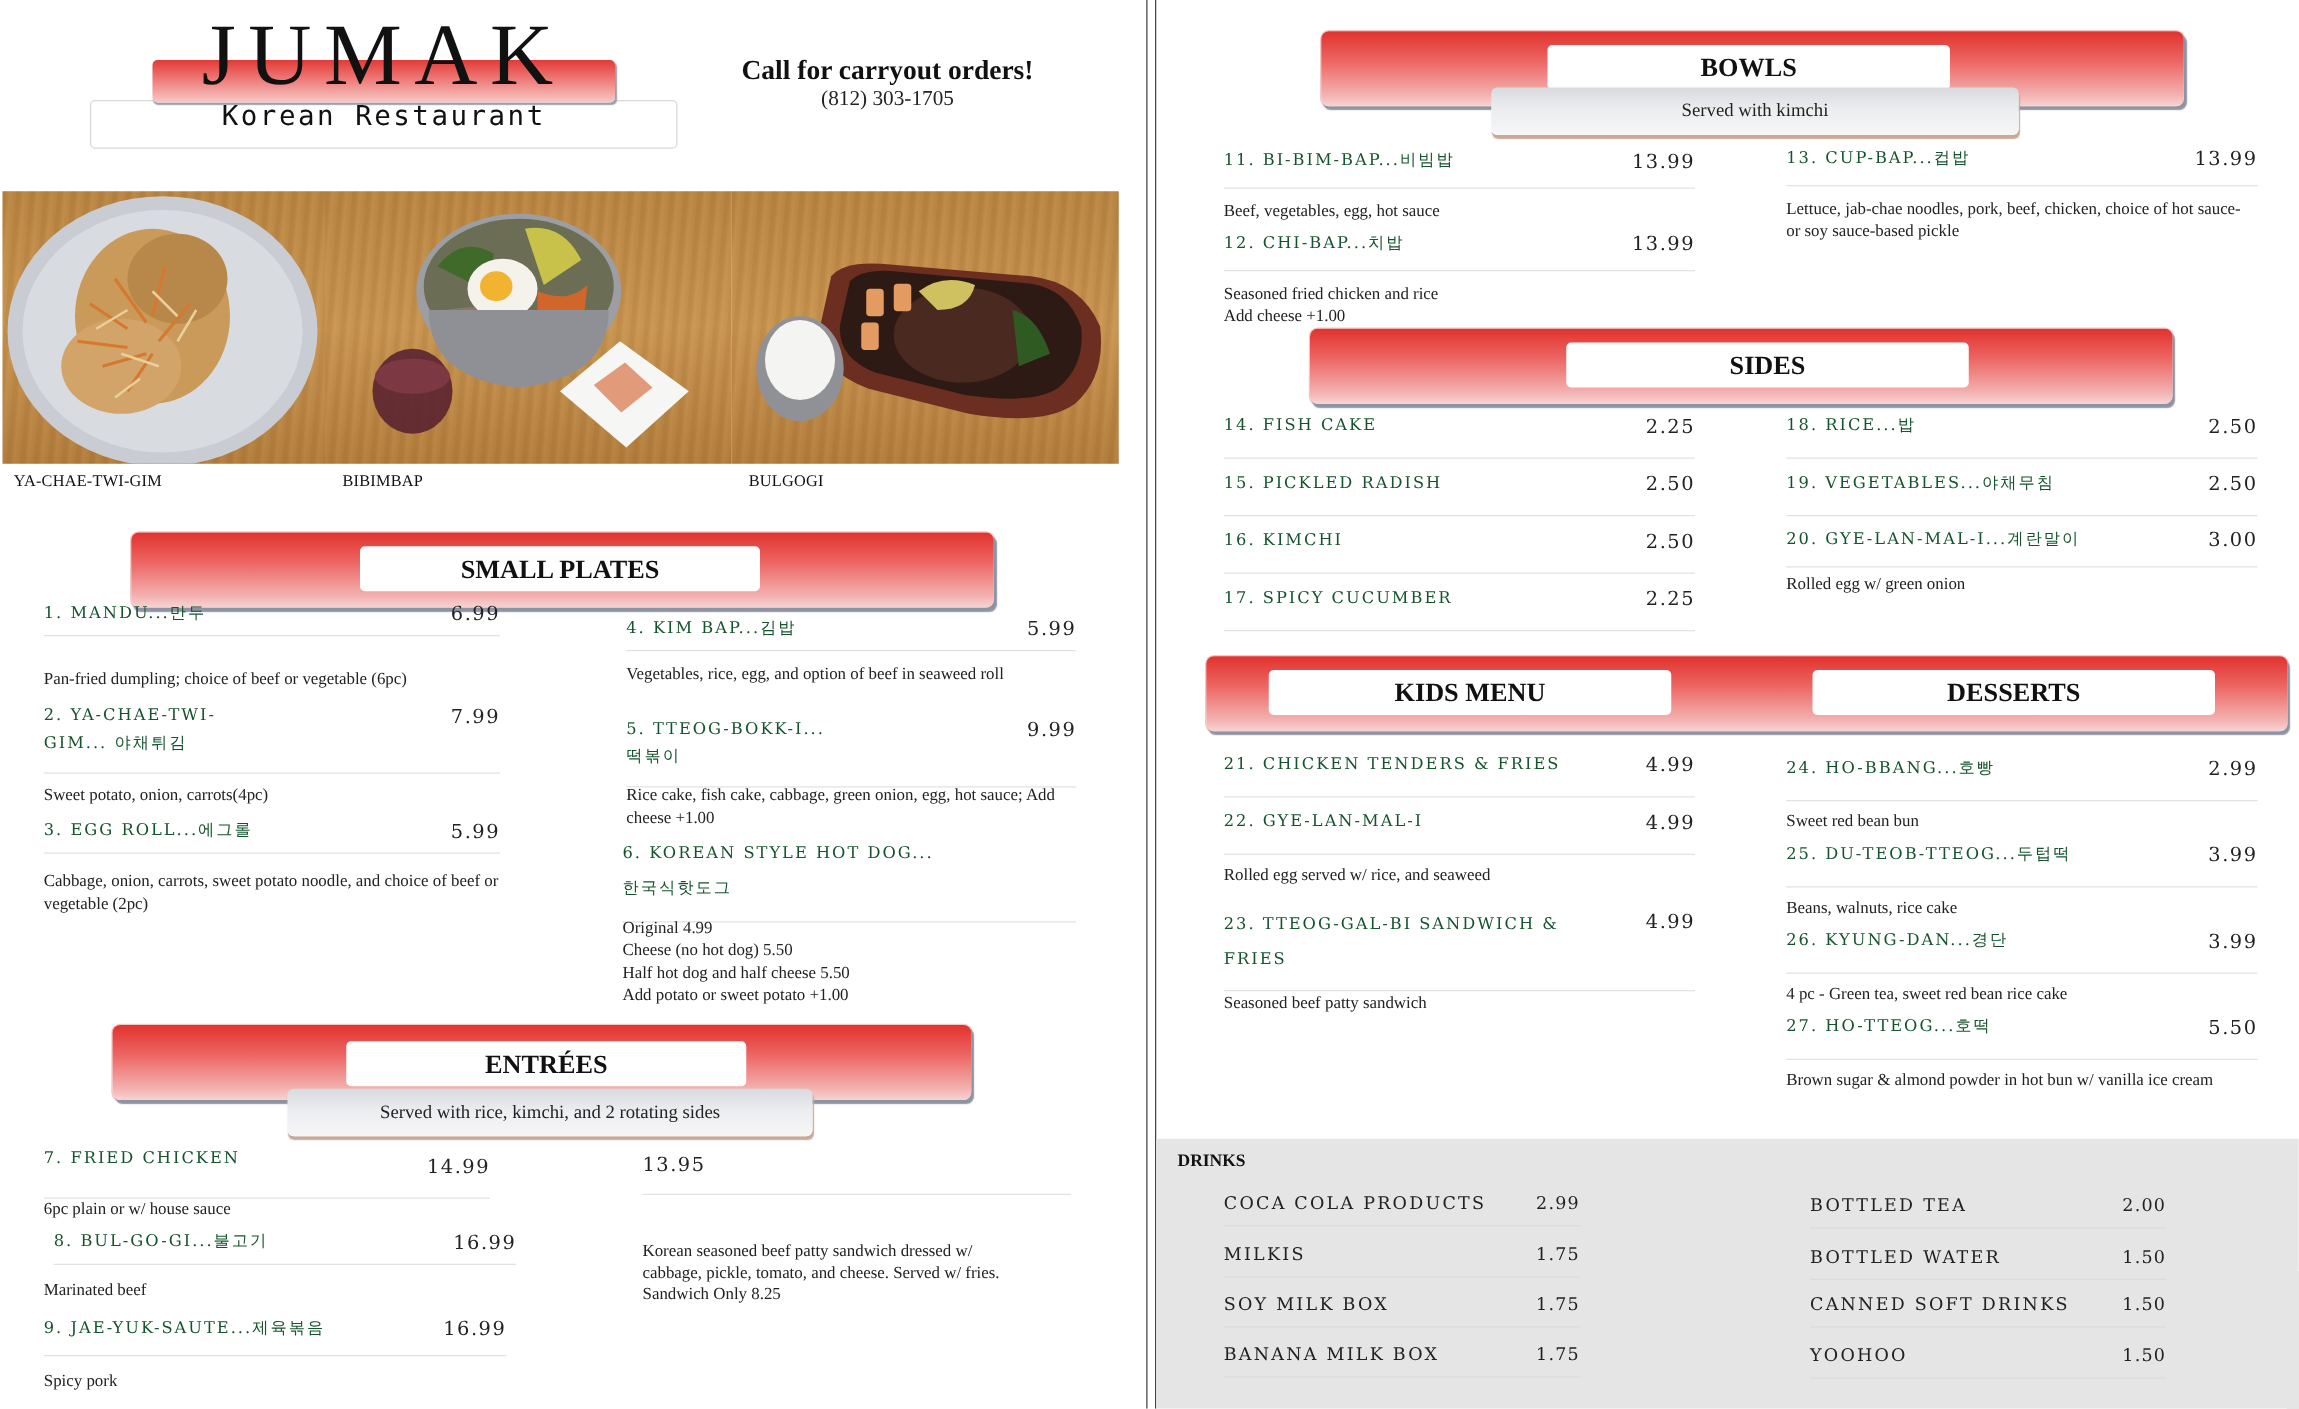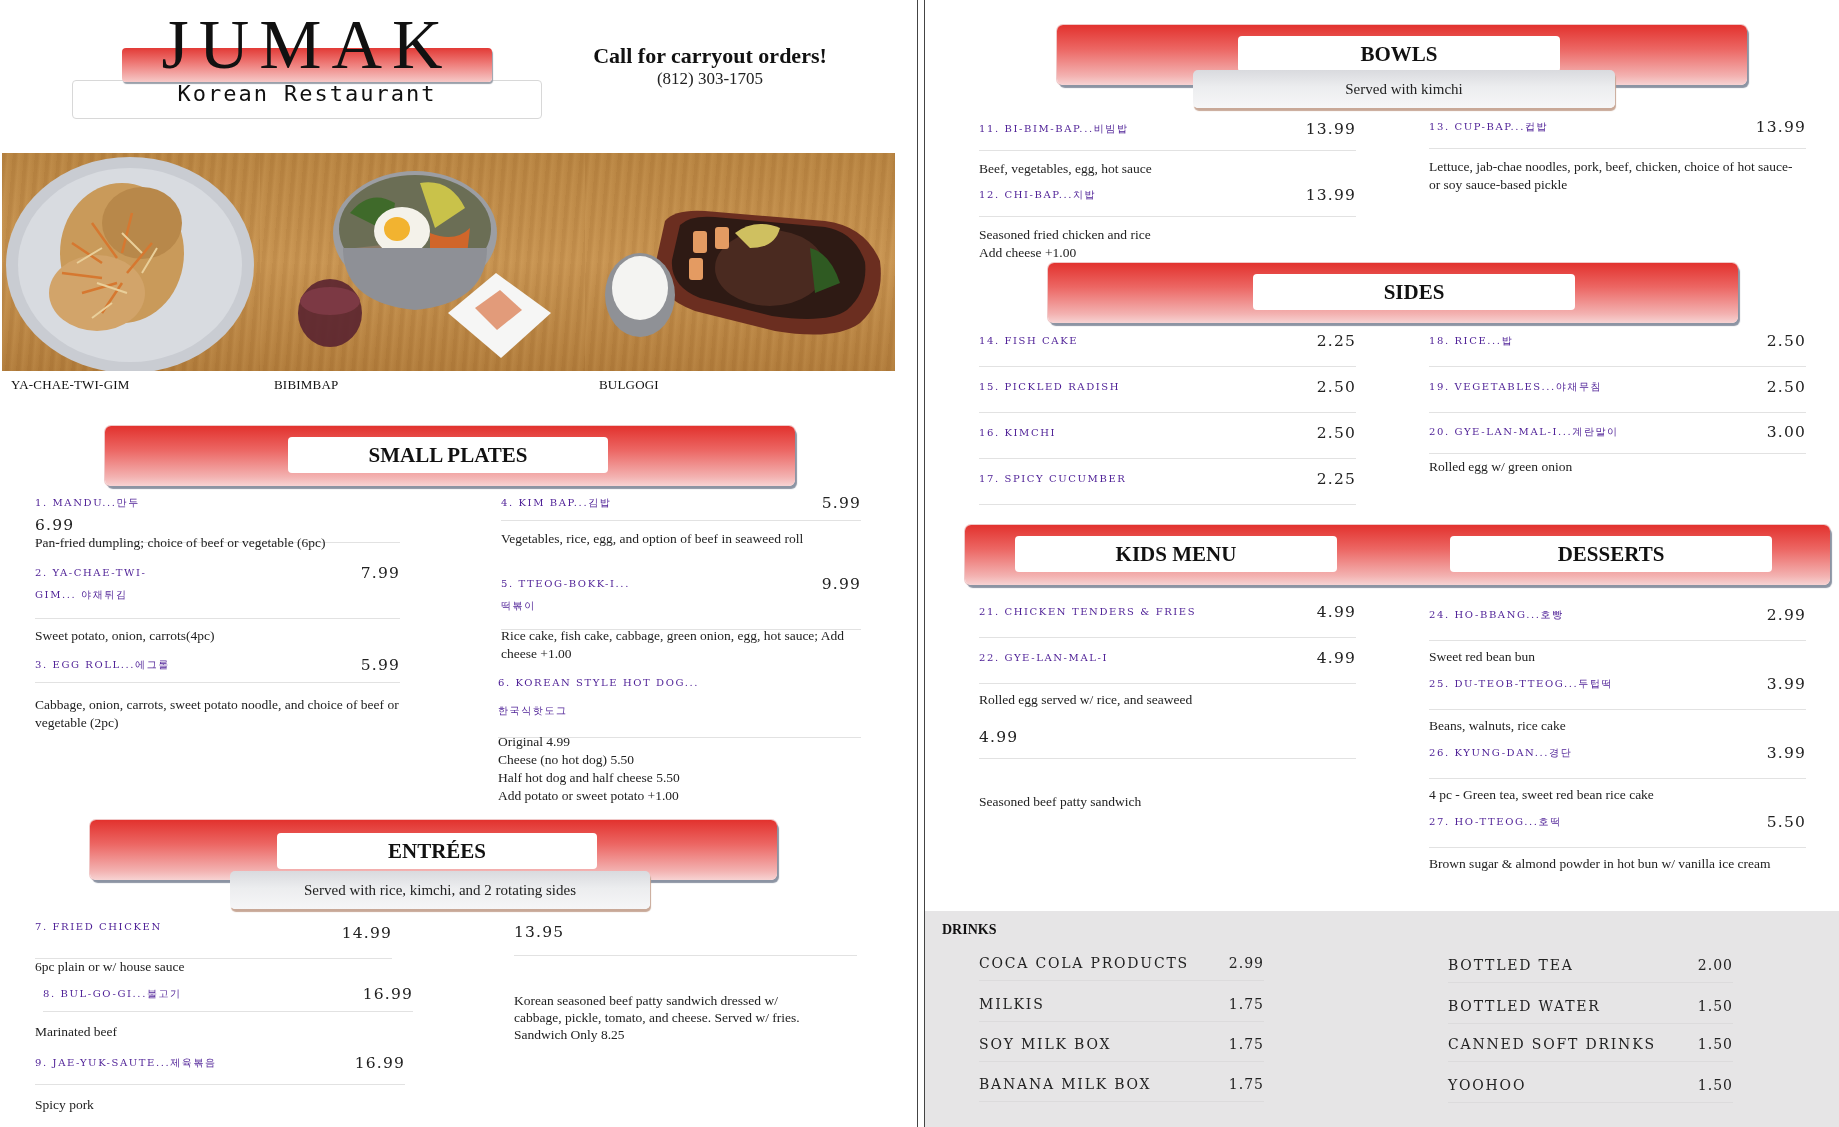--- a/index.html
+++ b/index.html
@@ -67,22 +67,22 @@
     text-align: center; font-family: "Liberation Serif", serif;
     font-size: 15px; line-height: 38px; color: #222;
   }
 
   
   .item {
     position: absolute; display: flex; justify-content: space-between; align-items: flex-start;
     border-bottom: 1.5px solid #e2e2e2; padding-bottom: 6px;
   }
   .item-name {
-    font-family: "DejaVu Serif", serif; font-size: 10px; letter-spacing: 1.6px;
-    line-height: 22px; color: #4c1d95;
+    font-family: "DejaVu Serif", serif; font-size: 13px; letter-spacing: 1.6px;
+    line-height: 22px; color: #14532d;
   }
   .item-price {
     font-family: "DejaVu Serif", serif; font-size: 15.5px; letter-spacing: 1.2px;
     line-height: 22px; color: #222; white-space: nowrap;
   }
   .desc {
     position: absolute; font-family: "Liberation Serif", serif; font-size: 13.5px;
     line-height: 18px; color: #222;
   }
 
@@ -165,21 +165,21 @@
     </svg>
   </div>
   <div class="photo-caption" style="left:11px;">YA-CHAE-TWI-GIM</div>
   <div class="photo-caption" style="left:274px;">BIBIMBAP</div>
   <div class="photo-caption" style="left:599px;">BULGOGI</div>
 
   <div>
     <div class="banner" style="left:105px; top:426px; width:690px;"></div>
     <div class="banner-label" style="left:288px; top:437px; width:320px;">SMALL PLATES</div>
 
-    <div class="item" style="left:35px; top:492px; width:365px;flex-direction:column;">
+    <div class="item" style="left:35px; top:480px; width:365px;">
       <span class="item-name">1. MANDU...만두</span>
       <span class="item-price">6.99</span>
     </div>
     <div class="desc" style="left:35px; top:534px; width:370px;">Pan-fried dumpling; choice of beef or vegetable (6pc)</div>
 
     <div class="item" style="left:35px; top:562px; width:365px; padding-bottom:12px;">
       <span class="item-name"><span>2. YA-CHAE-TWI-</span><br><span>GIM... 야채튀김</span></span>
       <span class="item-price">7.99</span>
     </div>
     <div class="desc" style="left:35px; top:627px; width:370px;">Sweet potato, onion, carrots(4pc)</div>
@@ -321,20 +321,21 @@
       <span class="item-name">21.  CHICKEN TENDERS &amp; FRIES</span>
       <span class="item-price">4.99</span>
     </div>
     <div class="item" style="left:979px; top:647px; width:377px; padding-bottom:14px;">
       <span class="item-name">22. GYE-LAN-MAL-I</span>
       <span class="item-price">4.99</span>
     </div>
     <div class="desc" style="left:979px; top:691px; width:370px;">Rolled egg served w/ rice, and seaweed</div>
 
     <div class="item" style="left:979px; top:726px; width:377px; padding-bottom:10px;">
+      <span class="item-name" style="line-height:28px;"><span>23.  TTEOG-GAL-BI SANDWICH &amp;</span><br><span>FRIES</span></span>
       <span class="item-price">4.99</span>
     </div>
     <div class="desc" style="left:979px; top:793px; width:370px;">Seasoned beef patty sandwich</div>
   </div>
 
   <div>
     <div class="banner-label" style="left:1450px; top:536px; width:322px;">DESSERTS</div>
 
     <div class="item" style="left:1429px; top:604px; width:377px; padding-bottom:14px;">
       <span class="item-name">24.  HO-BBANG...호빵</span>

